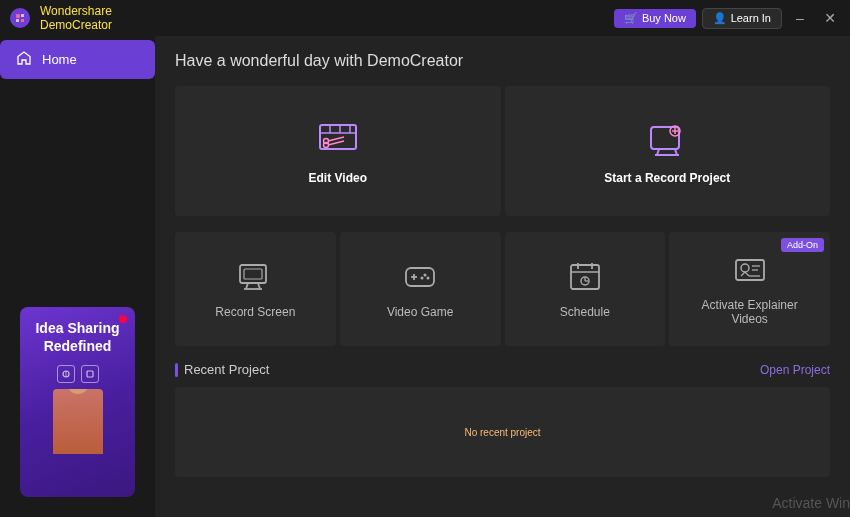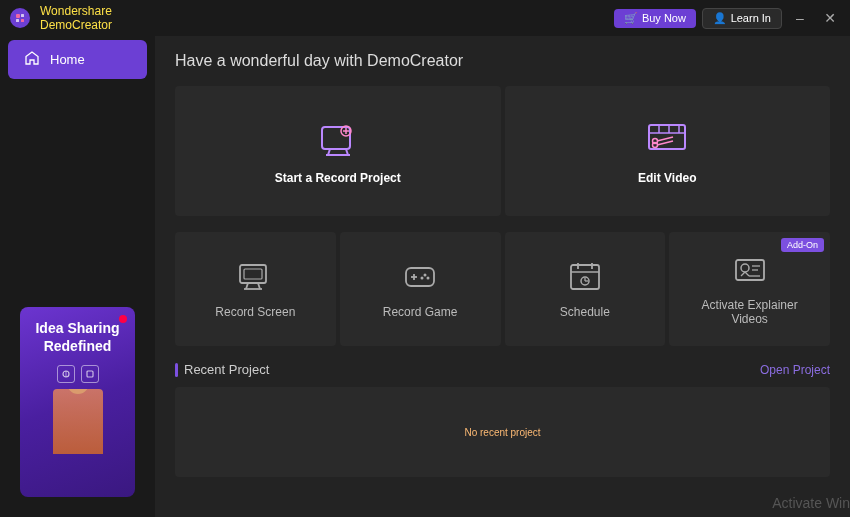--- a/index.html
+++ b/index.html
@@ -93,21 +93,21 @@
     }
     .sidebar-item {
       display: flex;
       align-items: center;
       gap: 10px;
       padding: 10px 16px;
       cursor: pointer;
       font-size: 13px;
       color: #ccc;
       border-radius: 6px;
-      margin: 4px 8px;
+      margin: 4px 0;
     }
     .sidebar-item.active {
       background: #6c3fd4;
       color: #fff;
     }
     .sidebar-promo {
       margin: 20px;
       border-radius: 8px;
       overflow: hidden;
       background: linear-gradient(160deg, #6c35d0 0%, #4a1fa0 50%, #3a1880 100%);
@@ -340,45 +340,45 @@
     </div>
   </div>
 
   <div class="content">
     <div class="page-title">Have a wonderful day with DemoCreator</div>
 
     <div class="cards-grid">
 
       <div class="card tall highlighted">
         <svg class="icon-svg" viewBox="0 0 44 44">
+          <rect x="4" y="8" width="36" height="24" rx="2" stroke="#bb88ff" stroke-width="2" fill="none"></rect>
+          <line x1="4" y1="16" x2="40" y2="16" stroke="#bb88ff" stroke-width="1.5"></line>
+          <line x1="14" y1="8" x2="14" y2="16" stroke="#bb88ff" stroke-width="1.5"></line>
+          <line x1="24" y1="8" x2="24" y2="16" stroke="#bb88ff" stroke-width="1.5"></line>
+          <line x1="34" y1="8" x2="34" y2="16" stroke="#bb88ff" stroke-width="1.5"></line>
+
+          <line x1="12" y1="24" x2="28" y2="20" stroke="#ff88cc" stroke-width="1.8"></line>
+          <line x1="12" y1="28" x2="28" y2="24" stroke="#ff88cc" stroke-width="1.8"></line>
+          <circle cx="10" cy="24" r="2.5" stroke="#ff88cc" stroke-width="1.5" fill="none"></circle>
+          <circle cx="10" cy="28" r="2.5" stroke="#ff88cc" stroke-width="1.5" fill="none"></circle>
+        </svg>
+        <div class="card-label">Edit Video</div>
+      </div>
+
+      <div class="card tall highlighted">
+        <svg class="icon-svg" viewBox="0 0 44 44">
           <rect x="6" y="10" width="28" height="22" rx="3" stroke="#bb88ff" stroke-width="2" fill="none"></rect>
           <line x1="14" y1="32" x2="12" y2="38" stroke="#bb88ff" stroke-width="2"></line>
           <line x1="30" y1="32" x2="32" y2="38" stroke="#bb88ff" stroke-width="2"></line>
           <line x1="10" y1="38" x2="34" y2="38" stroke="#bb88ff" stroke-width="2"></line>
           <circle cx="30" cy="14" r="5" stroke="#ff88cc" stroke-width="1.5" fill="none"></circle>
           <line x1="30" y1="11" x2="30" y2="17" stroke="#ff88cc" stroke-width="1.5"></line>
           <line x1="27" y1="14" x2="33" y2="14" stroke="#ff88cc" stroke-width="1.5"></line>
         </svg>
         <div class="card-label">Start a Record Project</div>
-      </div>
-
-      <div class="card tall highlighted">
-        <svg class="icon-svg" viewBox="0 0 44 44">
-          <rect x="4" y="8" width="36" height="24" rx="2" stroke="#bb88ff" stroke-width="2" fill="none"></rect>
-          <line x1="4" y1="16" x2="40" y2="16" stroke="#bb88ff" stroke-width="1.5"></line>
-          <line x1="14" y1="8" x2="14" y2="16" stroke="#bb88ff" stroke-width="1.5"></line>
-          <line x1="24" y1="8" x2="24" y2="16" stroke="#bb88ff" stroke-width="1.5"></line>
-          <line x1="34" y1="8" x2="34" y2="16" stroke="#bb88ff" stroke-width="1.5"></line>
-
-          <line x1="12" y1="24" x2="28" y2="20" stroke="#ff88cc" stroke-width="1.8"></line>
-          <line x1="12" y1="28" x2="28" y2="24" stroke="#ff88cc" stroke-width="1.8"></line>
-          <circle cx="10" cy="24" r="2.5" stroke="#ff88cc" stroke-width="1.5" fill="none"></circle>
-          <circle cx="10" cy="28" r="2.5" stroke="#ff88cc" stroke-width="1.5" fill="none"></circle>
-        </svg>
-        <div class="card-label">Edit Video</div>
       </div>
     </div>
 
     <div class="cards-grid-bottom">
 
       <div class="card">
         <svg class="icon-svg-sm" viewBox="0 0 36 36">
           <rect x="3" y="6" width="26" height="18" rx="2" stroke="#aaa" stroke-width="1.8" fill="none"></rect>
           <line x1="11" y1="24" x2="9" y2="30" stroke="#aaa" stroke-width="1.8"></line>
           <line x1="21" y1="24" x2="23" y2="30" stroke="#aaa" stroke-width="1.8"></line>
@@ -390,21 +390,21 @@
 
       <div class="card">
         <svg class="icon-svg-sm" viewBox="0 0 36 36">
           <rect x="4" y="9" width="28" height="18" rx="5" stroke="#aaa" stroke-width="1.8" fill="none"></rect>
           <line x1="12" y1="15" x2="12" y2="21" stroke="#aaa" stroke-width="1.8"></line>
           <line x1="9" y1="18" x2="15" y2="18" stroke="#aaa" stroke-width="1.8"></line>
           <circle cx="23" cy="16" r="1.5" fill="#aaa"></circle>
           <circle cx="26" cy="19" r="1.5" fill="#aaa"></circle>
           <circle cx="20" cy="19" r="1.5" fill="#aaa"></circle>
         </svg>
-        <div class="card-label">Record Game</div>
+        <div class="card-label">Video Game</div>
       </div>
 
       <div class="card">
         <svg class="icon-svg-sm" viewBox="0 0 36 36">
           <rect x="4" y="6" width="28" height="24" rx="2" stroke="#aaa" stroke-width="1.8" fill="none"></rect>
           <line x1="4" y1="13" x2="32" y2="13" stroke="#aaa" stroke-width="1.5"></line>
           <line x1="11" y1="4" x2="11" y2="10" stroke="#aaa" stroke-width="1.8"></line>
           <line x1="25" y1="4" x2="25" y2="10" stroke="#aaa" stroke-width="1.8"></line>
           <circle cx="18" cy="22" r="4" stroke="#aaa" stroke-width="1.5" fill="none"></circle>
           <line x1="18" y1="19" x2="18" y2="22" stroke="#aaa" stroke-width="1.3"></line>

